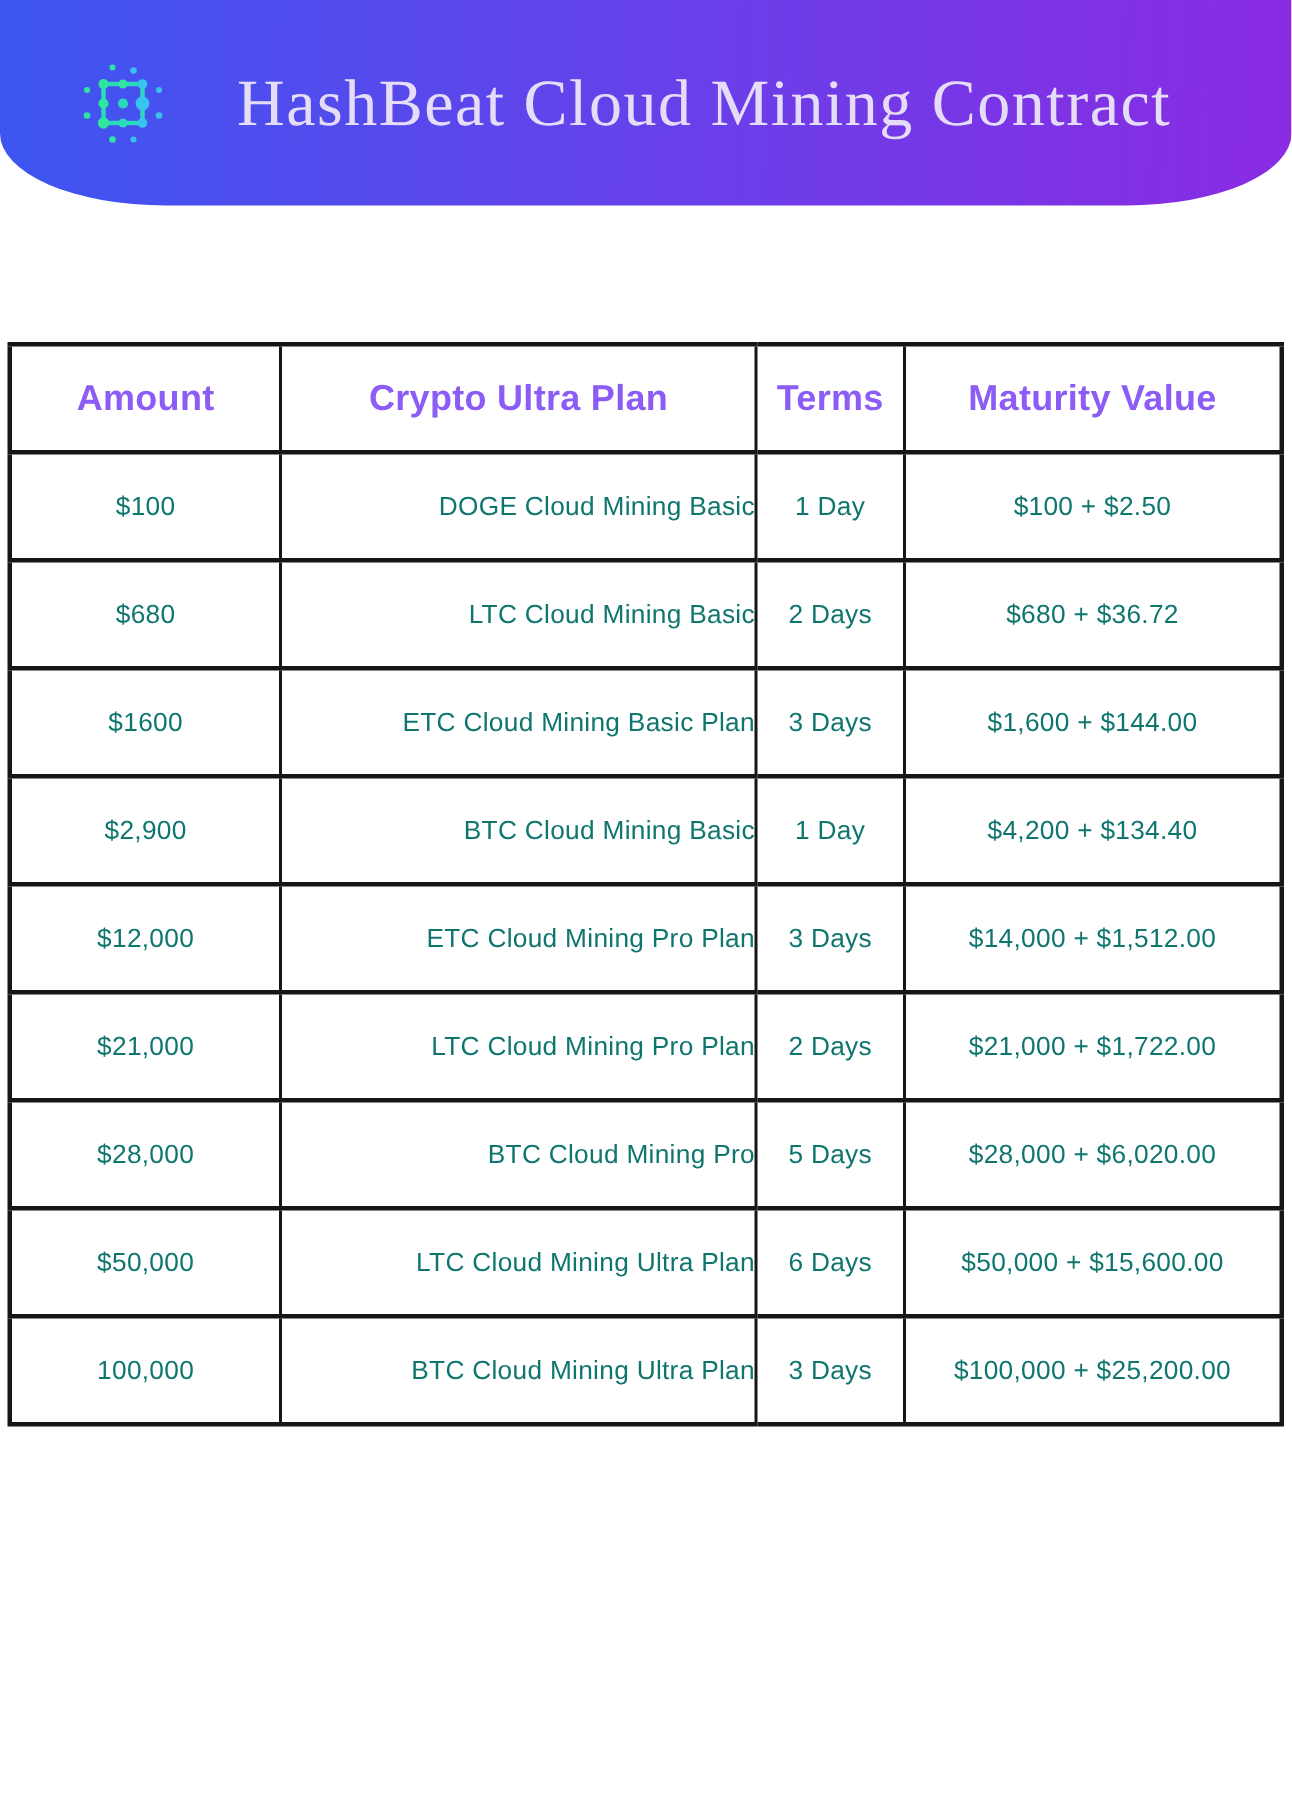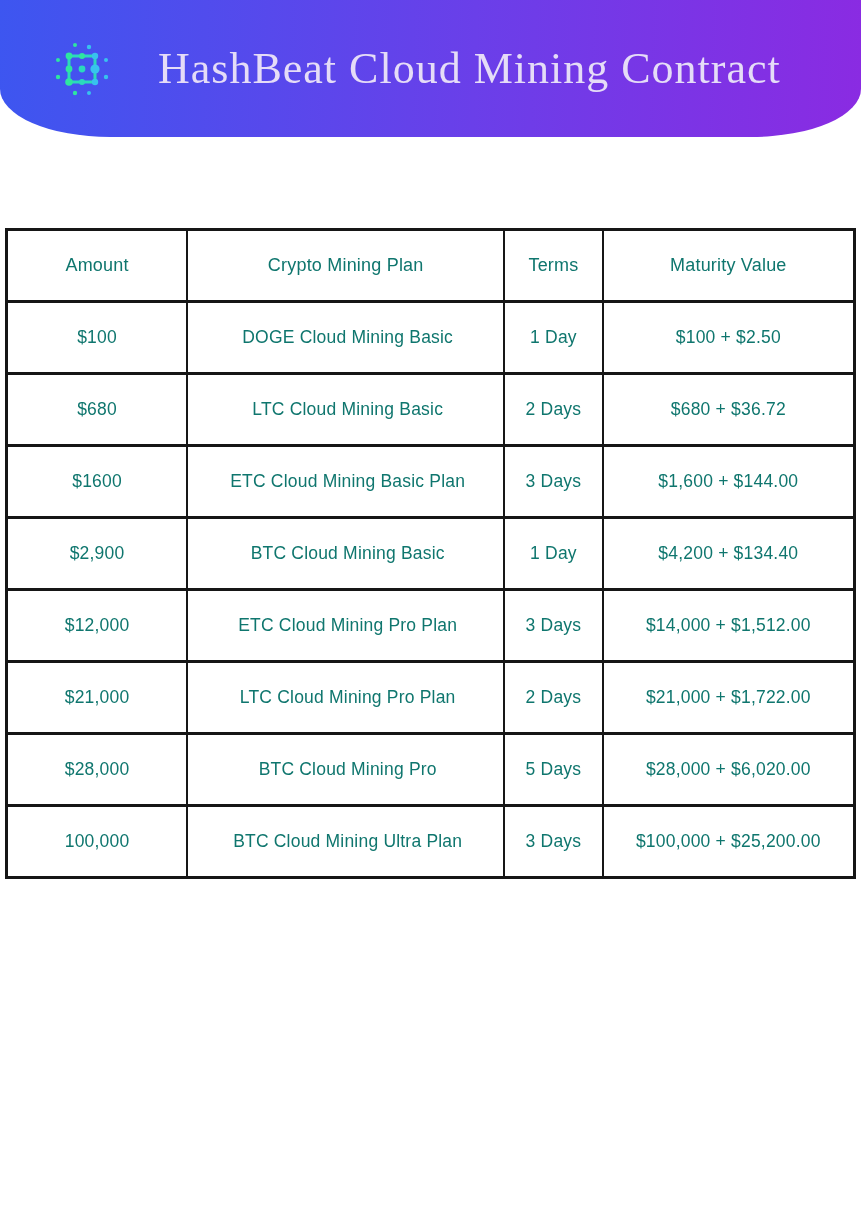--- a/index.html
+++ b/index.html
@@ -44,36 +44,36 @@
     border-left: 2px solid #161616;
     border-right: 2px solid #161616;
     border-top: 3px solid #161616;
     border-bottom: 3px solid #161616;
     height: 72px;
     text-align: center;
     vertical-align: middle;
     background: #ffffff;
   }
   th {
-    font-size: 18px;
-    font-weight: 400;
-    color: #0f766e;
+    font-size: 24px;
+    font-weight: 700;
+    color: #8b5cf6;
     letter-spacing: 0.2px;
   }
   td {
     font-size: 17.5px;
     font-weight: 400;
     color: #0f766e;
     letter-spacing: 0.2px;
   }
   .col-0 { width: 21.3%; }
   .col-1 { width: 37.4%; }
   .col-2 { width: 11.6%; }
   .col-3 { width: 29.7%; }
-  td.col-1 { text-align: center; padding-left: 4px; }
+  td.col-1 { text-align: right; padding-left: 4px; }
 </style>
 </head>
 <body style="--logo-green: #2EE6A0; --logo-teal: #2BD9BC; --logo-cyan: #38C2EE;">
 
 <header class="banner" style="background: linear-gradient(92deg, rgb(61, 86, 240), rgb(106, 63, 233) 55%, rgb(138, 43, 226));">
   <span class="logo">
     
     <svg viewBox="0 0 60 60" width="60" height="62" aria-hidden="true">
 
       <path d="M17 17 H43 M43 17 V26 M43 34 V43 M43 43 H17 M17 43 V17" fill="none" stroke="var(--logo-teal)" stroke-width="3" stroke-linecap="round"></path>
@@ -99,21 +99,21 @@
     </svg>
   </span>
   <h1 style="color: rgb(229, 220, 247);">HashBeat Cloud Mining Contract</h1>
 </header>
 
 <main class="table-wrap">
   <table>
     <thead>
       <tr>
         <th class="col-0">Amount</th>
-        <th class="col-1">Crypto Mining Plan</th>
+        <th class="col-1">Crypto Ultra Plan</th>
         <th class="col-2">Terms</th>
         <th class="col-3">Maturity Value</th>
       </tr>
     </thead>
     <tbody>
         <tr>
           <td class="col-0">$100</td>
           <td class="col-1">DOGE Cloud Mining Basic</td>
           <td class="col-2">1 Day</td>
           <td class="col-3">$100 + $2.50</td>
@@ -148,20 +148,26 @@
           <td class="col-2">2 Days</td>
           <td class="col-3">$21,000 + $1,722.00</td>
         </tr>
         <tr>
           <td class="col-0">$28,000</td>
           <td class="col-1">BTC Cloud Mining Pro</td>
           <td class="col-2">5 Days</td>
           <td class="col-3">$28,000 + $6,020.00</td>
         </tr>
         <tr>
+          <td class="col-0">$50,000</td>
+          <td class="col-1">LTC Cloud Mining Ultra Plan</td>
+          <td class="col-2">6 Days</td>
+          <td class="col-3">$50,000 + $15,600.00</td>
+        </tr>
+        <tr>
           <td class="col-0">100,000</td>
           <td class="col-1">BTC Cloud Mining Ultra Plan</td>
           <td class="col-2">3 Days</td>
           <td class="col-3">$100,000 + $25,200.00</td>
         </tr>
       </tbody>
   </table>
 </main>
 
 </body></html>

